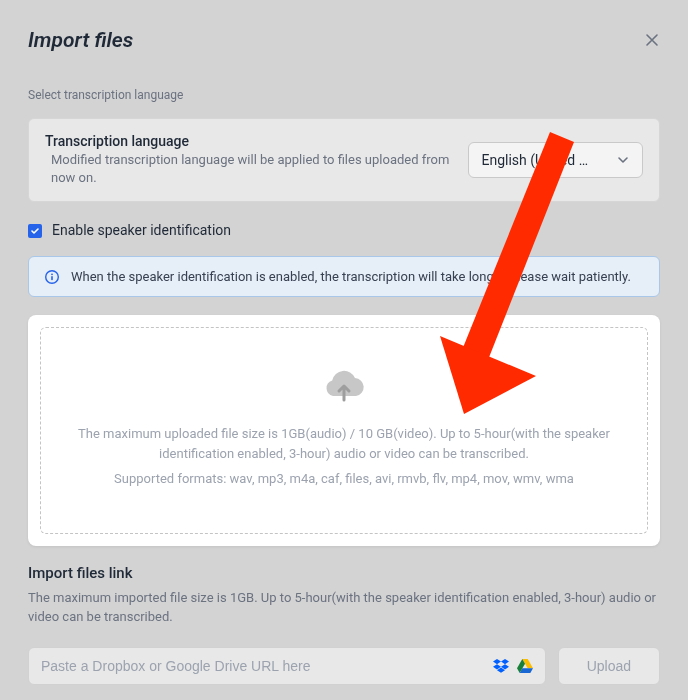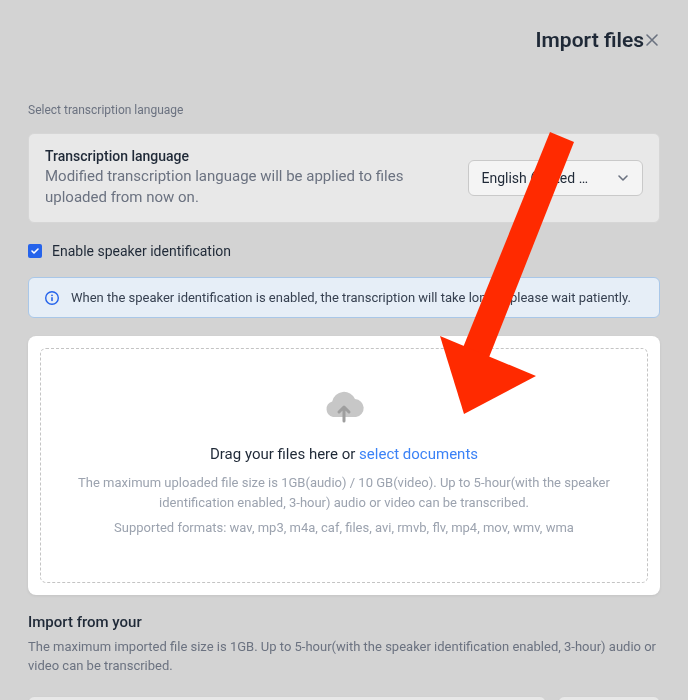--- a/index.html
+++ b/index.html
@@ -10,23 +10,24 @@
       height: 700px;
       overflow: hidden;
       position: relative;
     }
     .modal {
       padding: 28px;
       position: relative;
     }
     .modal-header {
       display: flex;
-      justify-content: flex-end;
-      align-items: center;
-      margin-bottom: 51px;
+      justify-content: space-between;
+      align-items: center;
+      margin-bottom: 36px;
+      font-style: italic;
     }
     .modal-title {
       font-size: 21px;
       font-weight: 600;
       color: #1f2937;
     }
     .close-btn {
       cursor: pointer;
       color: #6b7280;
       display: flex;
@@ -49,40 +50,41 @@
       margin-bottom: 20px;
     }
     .lang-text { flex: 1; }
     .lang-title {
       font-size: 14px;
       font-weight: 500;
       color: #1f2937;
       margin-bottom: 2px;
     }
     .lang-desc {
-      font-size: 15px;
+      font-size: 13px;
       color: #6b7280;
       line-height: 1.4;
+      margin-left: 6px;
     }
     .lang-select {
       background: #f4f4f4;
       border: 1px solid #c9c9c9;
       border-radius: 6px;
       padding: 9px 12px;
       display: flex;
       align-items: center;
       gap: 28px;
       cursor: pointer;
       font-size: 14px;
       color: #1f2937;
       min-width: 156px;
     }
     .checkbox-row {
       display: flex;
-      align-items: center;
+      align-items: flex-end;
       gap: 10px;
       margin-bottom: 18px;
     }
     .checkbox {
       width: 14px;
       height: 14px;
       background: #2563eb;
       border-radius: 2px;
       display: flex;
       align-items: center;
@@ -247,33 +249,31 @@
   </div>
 
   <div class="highlight-wrap">
     <div class="drop-zone">
       <div class="cloud-icon">
         <svg width="44" height="40" viewBox="0 0 44 40">
           <path d="M34 30 A9 9 0 0 0 33 12.1 A12 12 0 0 0 10.2 14.5 A8 8 0 0 0 11 30 Z" fill="#c7c7c7"></path>
           <path d="M22 34 L22 20 M17 25 L22 20 L27 25" stroke="#9e9e9e" stroke-width="3" fill="none" stroke-linecap="round" stroke-linejoin="round"></path>
         </svg>
       </div>
-      <div class="drop-line">
-        <span>Drag your files here or </span><span class="select-link">select documents</span>
-      </div>
       <div class="drop-desc">The maximum uploaded file size is 1GB(audio) / 10 GB(video). Up to 5-hour(with the speaker identification enabled, 3-hour) audio or video can be transcribed.</div>
       <div class="drop-desc">Supported formats: wav, mp3, m4a, caf, files, avi, rmvb, flv, mp4, mov, wmv, wma</div>
     </div>
   </div>
 
-  <div class="import-link-title">Import from your</div>
+  <div class="import-link-title">Import files link</div>
   <div class="import-link-desc">The maximum imported file size is 1GB. Up to 5-hour(with the speaker identification enabled, 3-hour) audio or video can be transcribed.</div>
 
   <div class="link-row">
     <div class="link-input-wrap">
+      <input class="link-input" type="text" placeholder="Paste a Dropbox or Google Drive URL here" style="">
       <div class="provider-icons">
         <svg class="dropbox-icon" width="16" height="14" viewBox="0 0 16 14">
             <path fill="#0061ff" d="M4 0 L8 2.6 L4 5.2 L0 2.6 Z M12 0 L16 2.6 L12 5.2 L8 2.6 Z M0 7.8 L4 5.2 L8 7.8 L4 10.4 Z M8 7.8 L12 5.2 L16 7.8 L12 10.4 Z M4 11.2 L8 8.6 L12 11.2 L8 13.8 Z"></path>
           </svg>
         <svg width="16" height="14" viewBox="0 0 16 14">
             <path fill="#fbbc04" d="M5.3 0 L10.7 0 L16 9.3 L10.7 9.3 Z"></path>
             <path fill="#188038" d="M5.3 0 L0 9.3 L2.7 14 L8 4.7 Z"></path>
             <path fill="#1967d2" d="M10.7 9.3 L16 9.3 L13.3 14 L2.7 14 L5.3 9.3 Z"></path>
           </svg>
       </div>

